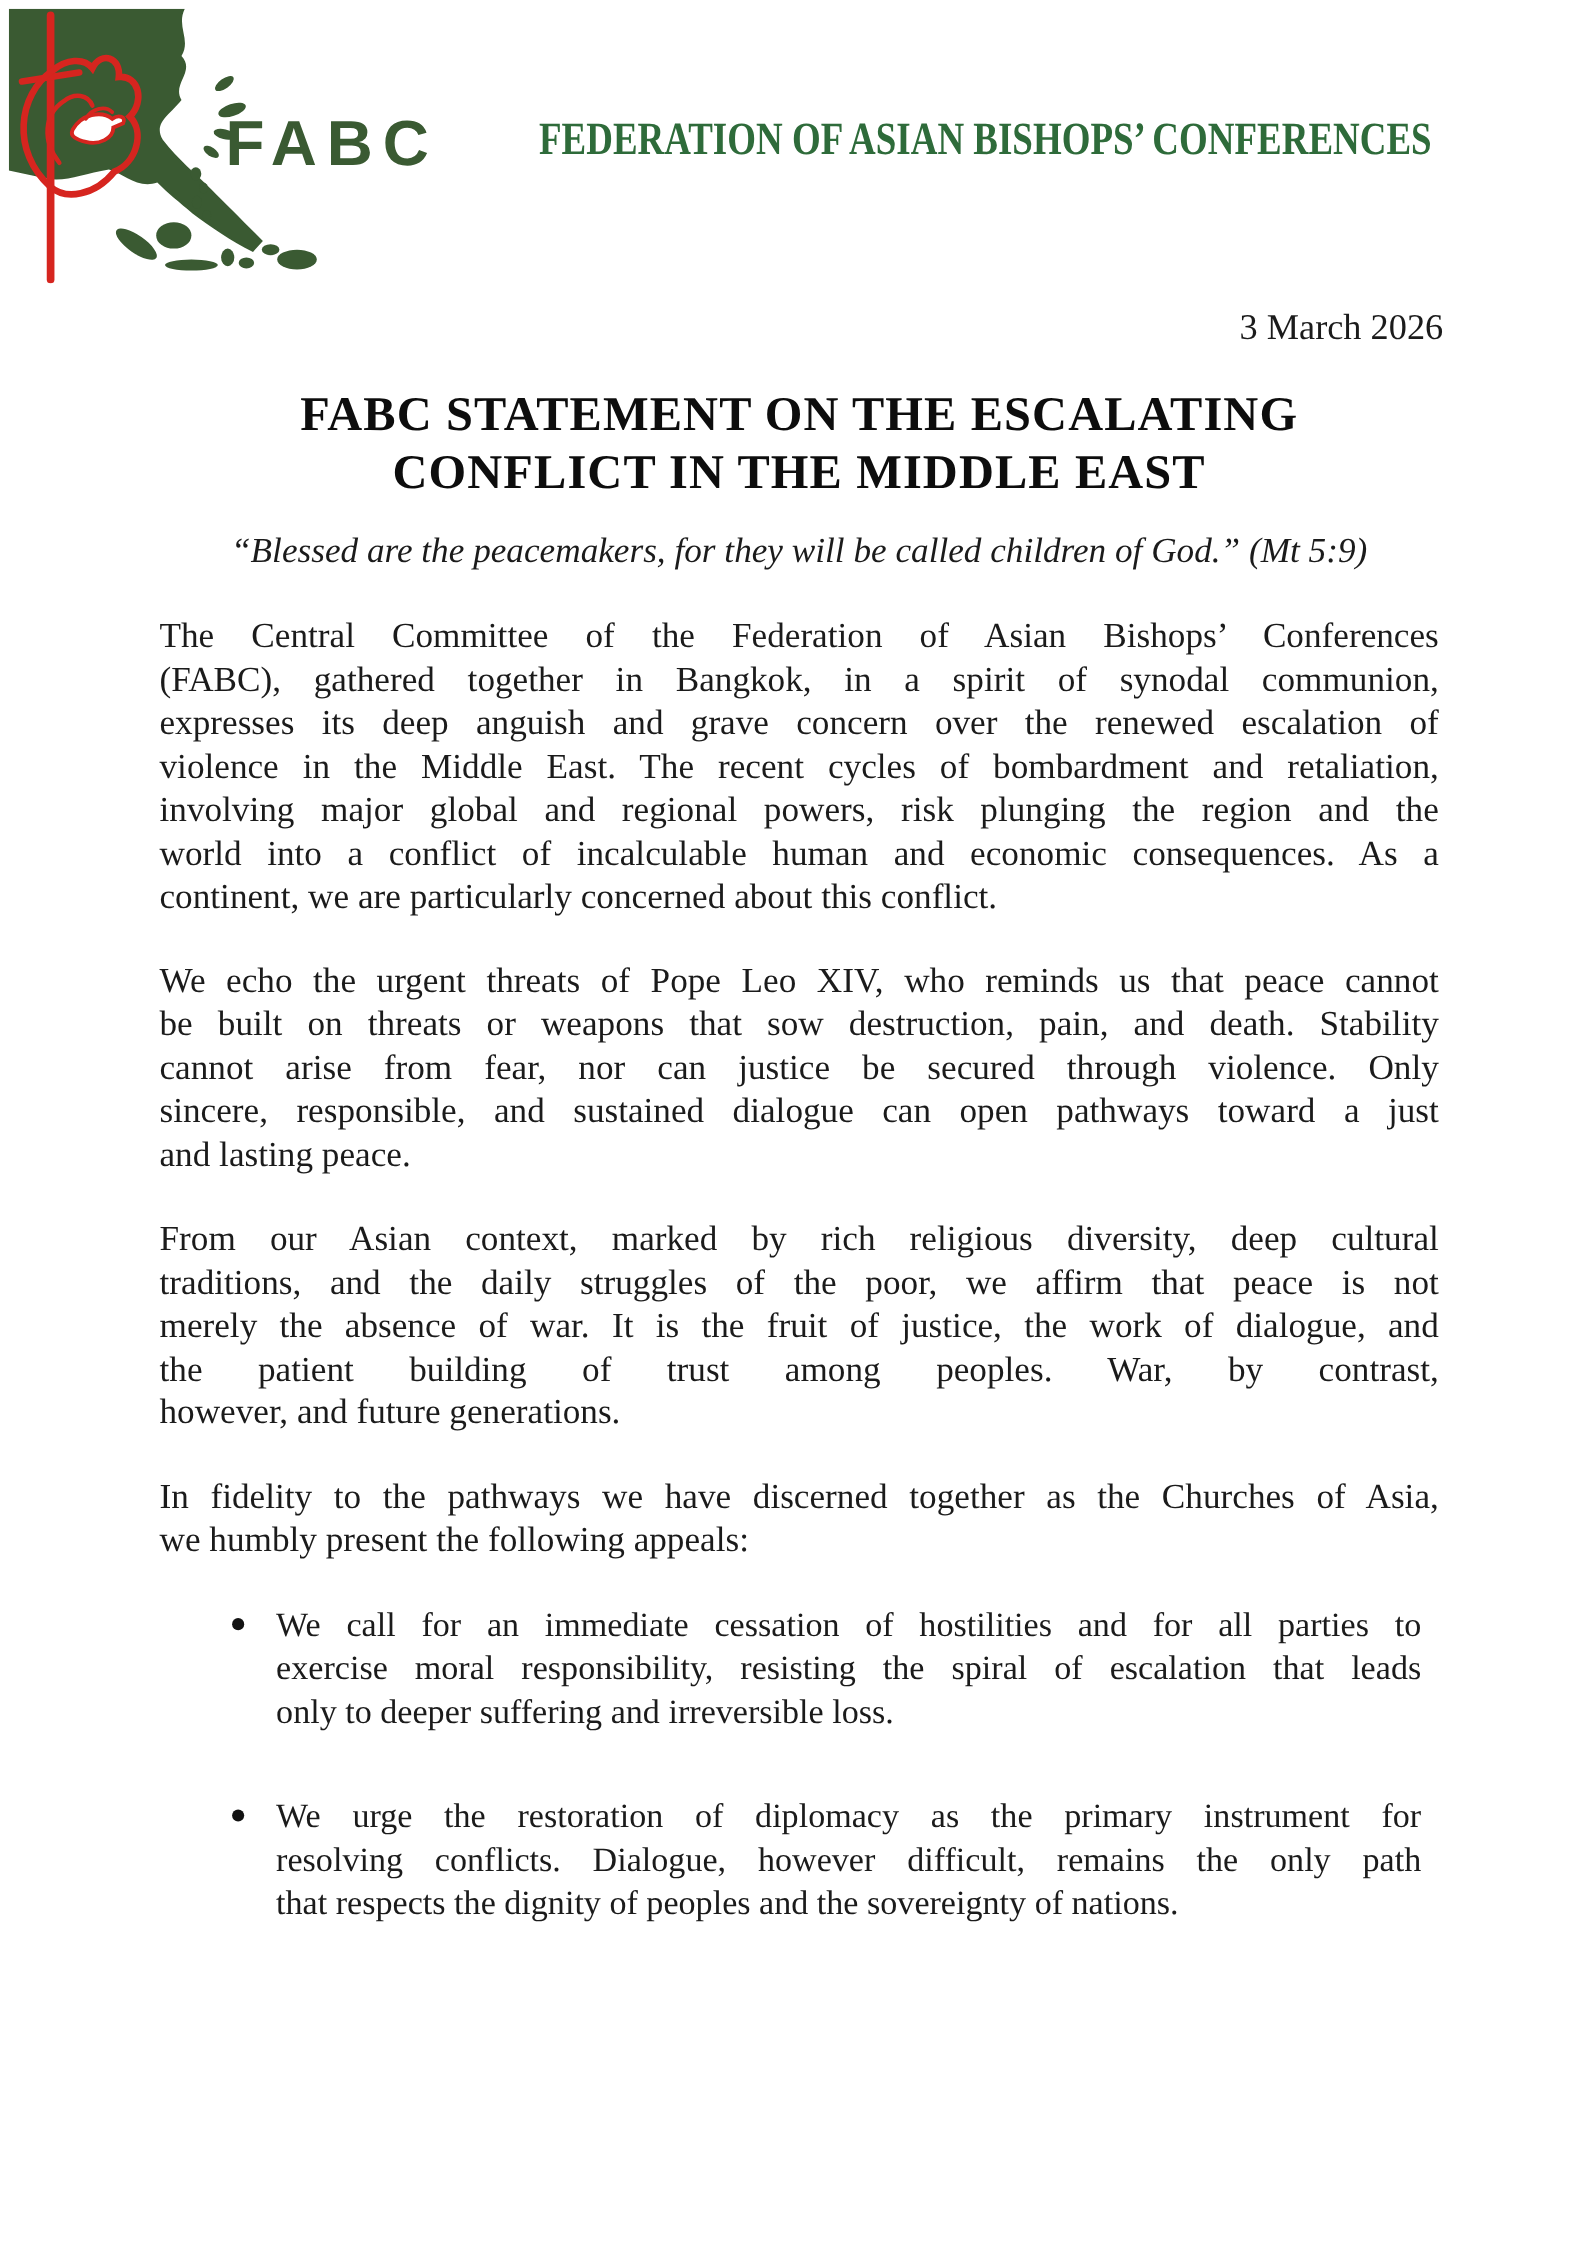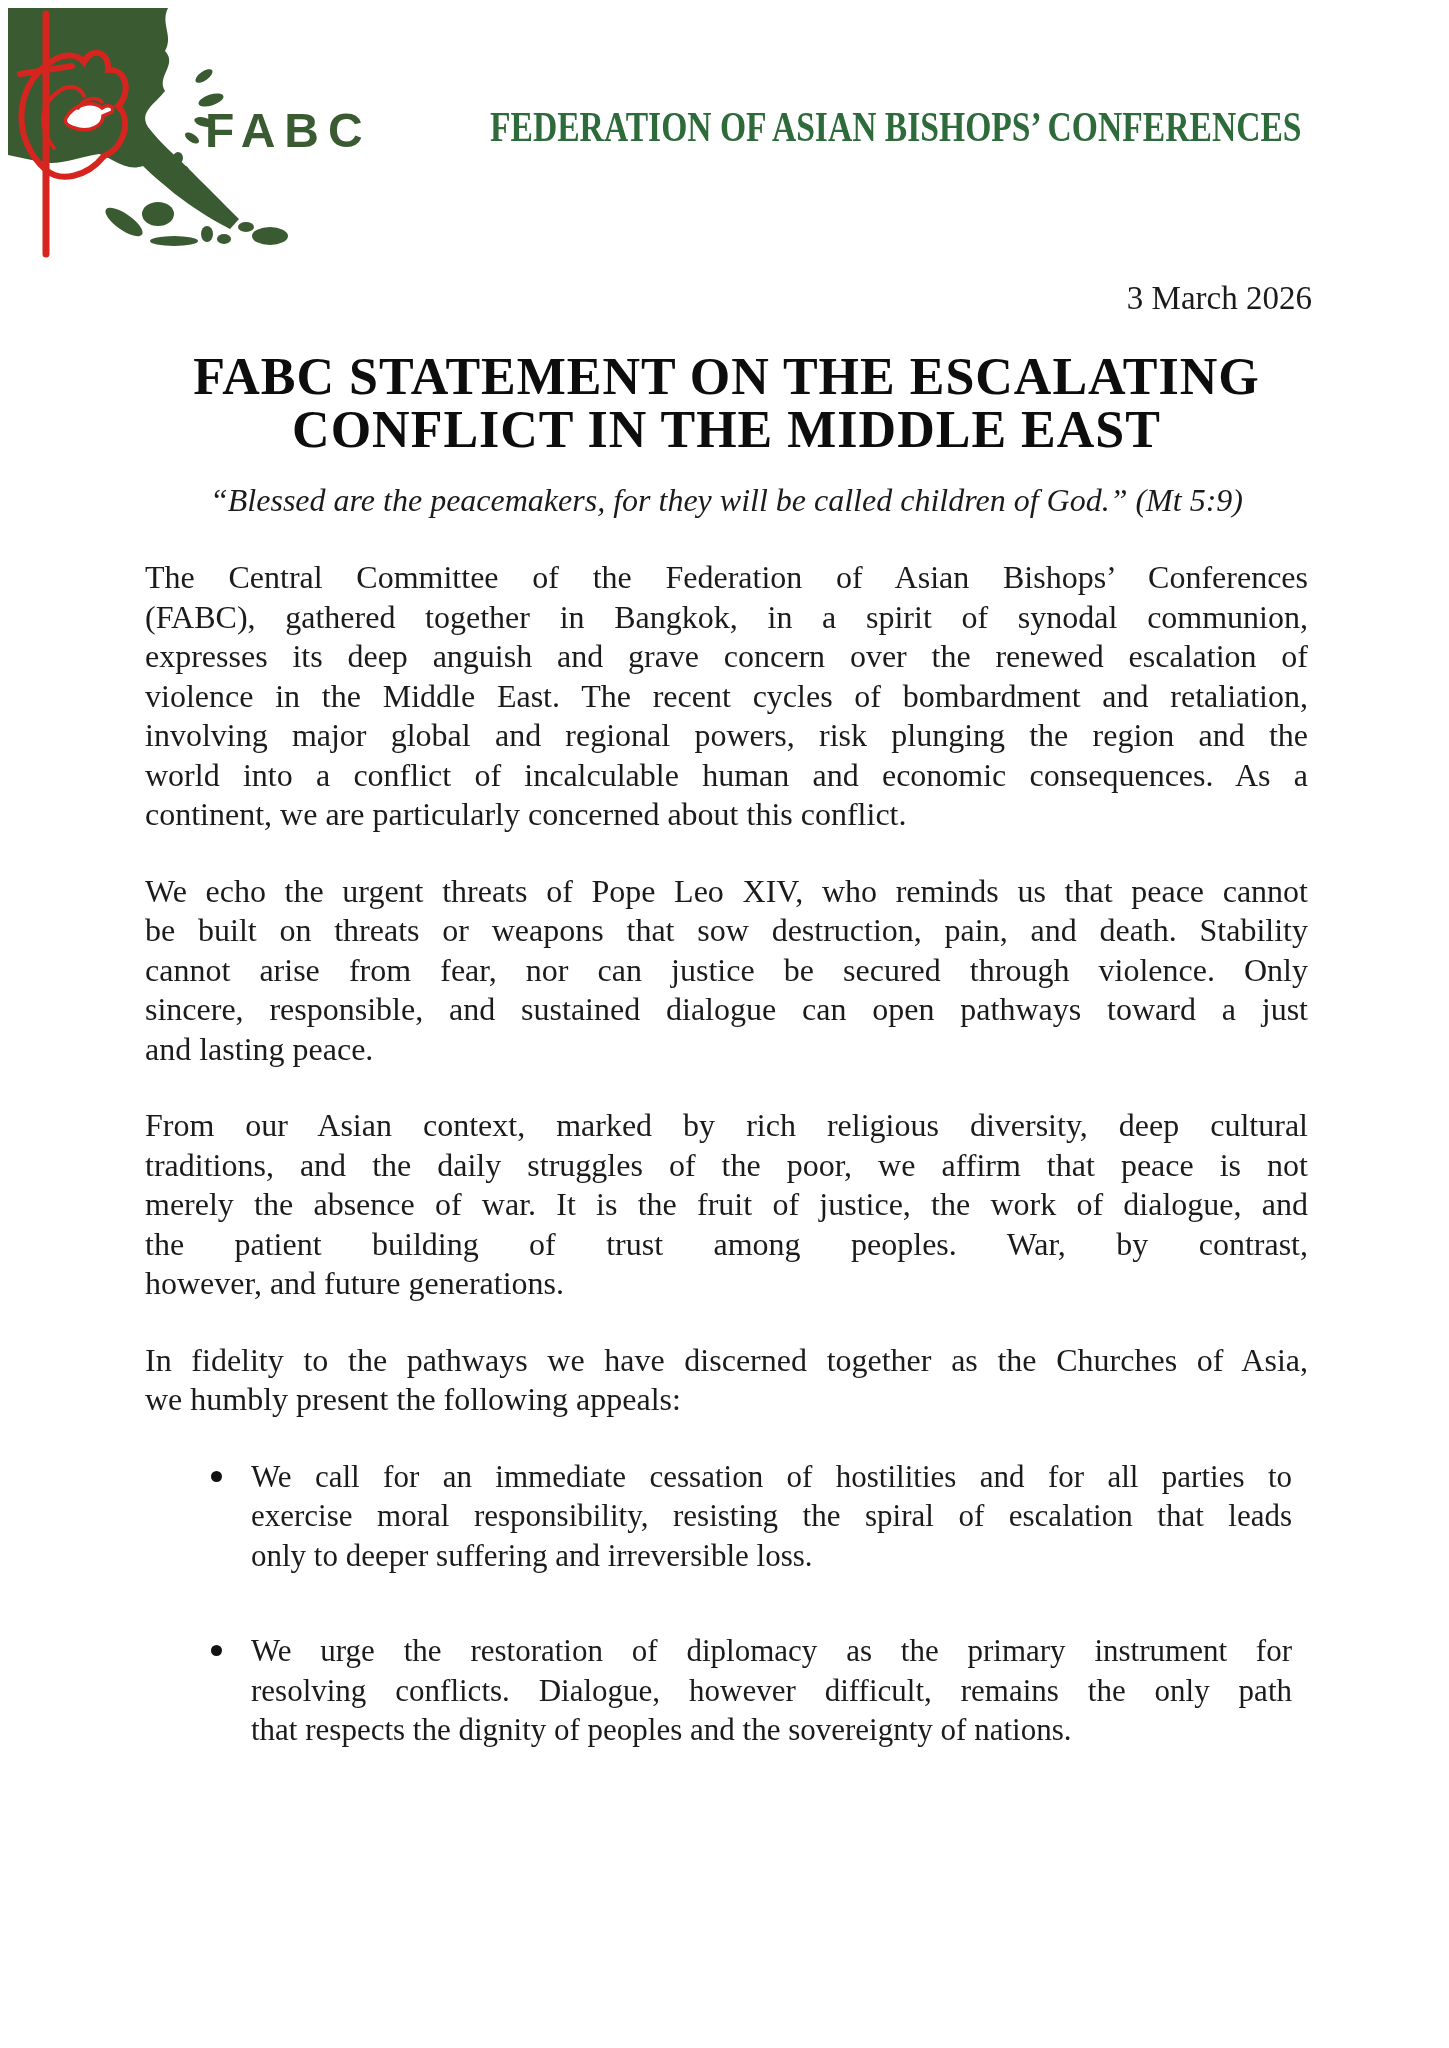--- a/index.html
+++ b/index.html
@@ -9,36 +9,36 @@
     font-family:"Liberation Serif", serif;
     color:#1b1b1b;
   }
   .page{position:absolute;inset:0;}
 
   
   .logo-wrap{position:absolute;left:8px;top:8px;width:312px;height:250px;}
   .logo-abbr{
     position:absolute;left:197px;top:94px;
     font-family:"Liberation Sans", sans-serif;
-    font-weight:bold;font-size:48px;line-height:58px;letter-spacing:9px;
+    font-weight:bold;font-size:58px;line-height:58px;letter-spacing:9px;
   }
   .org-name{
     position:absolute;left:490px;top:104px;width:830px;
     font-weight:bold;font-size:42px;line-height:46px;white-space:nowrap;
     transform:scaleX(0.8);transform-origin:left center;
   }
 
   
   .doc-date{
     position:absolute;top:277px;right:137px;
     font-size:33px;line-height:42px;
   }
   .doc-title{
     position:absolute;left:145px;top:350px;width:1163px;margin:0;
-    text-align:center;font-weight:bold;font-size:52px;line-height:53px;
+    text-align:center;font-weight:bold;font-size:44px;line-height:53px;
     letter-spacing:1px;color:#0d0d0d;
   }
   .scripture{
     position:absolute;left:145px;top:480px;width:1163px;
     text-align:center;font-style:italic;font-size:32px;line-height:40px;
     white-space:nowrap;
   }
 
   
   .body-col{position:absolute;left:145px;top:558px;width:1163px;font-size:32px;line-height:39.5px;}

